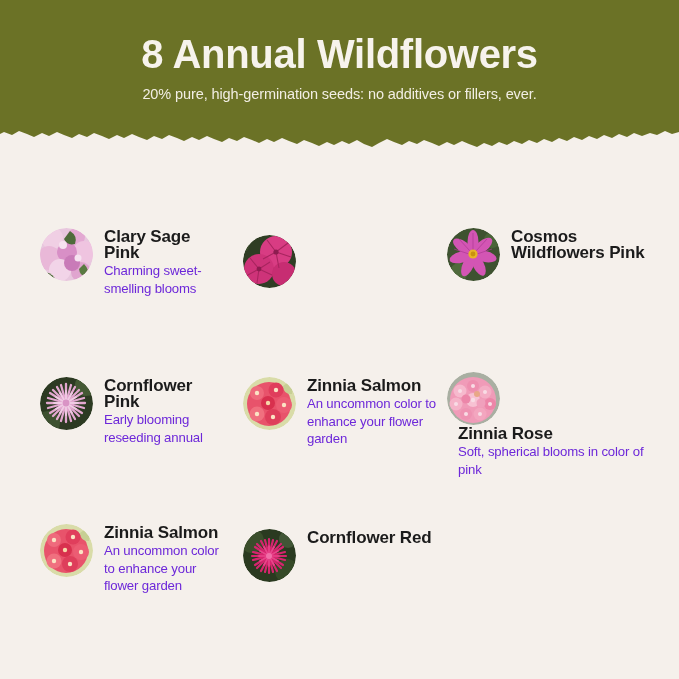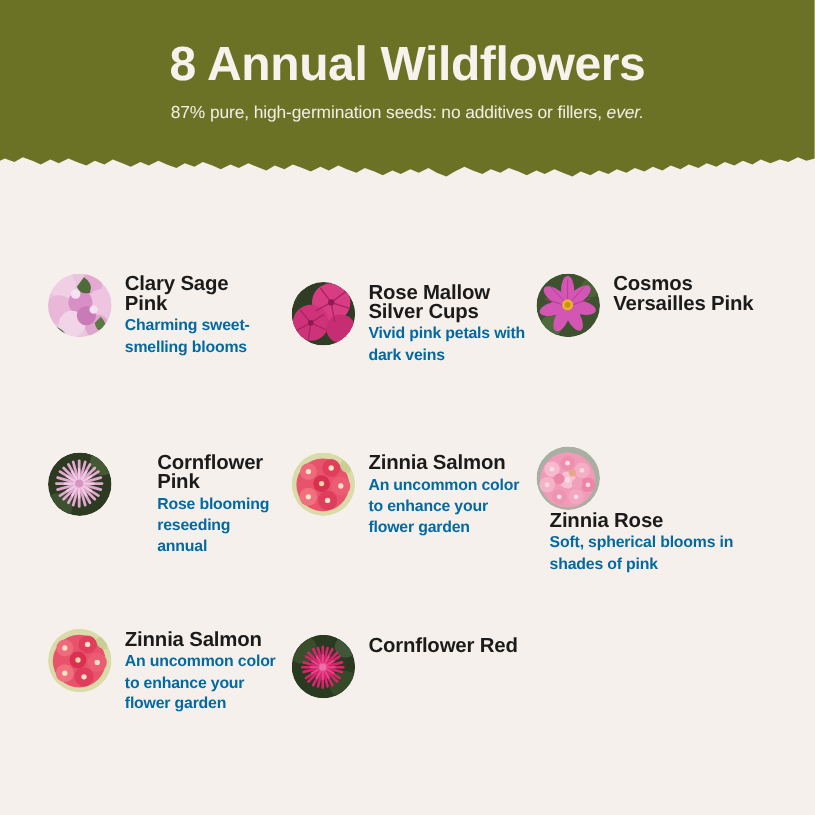--- a/index.html
+++ b/index.html
@@ -22,36 +22,36 @@
     padding-top:33px;box-sizing:border-box;
   }
   .title{
     color:#F7F3EC;font-size:40px;font-weight:bold;letter-spacing:-0.3px;
     line-height:1.05;margin:0;white-space:nowrap;
   }
   .subtitle{
     color:#F2EEE4;font-size:14.5px;font-weight:400;margin:11px 0 0 0;
     white-space:nowrap;letter-spacing:-0.1px;
   }
-  .subtitle .em{font-style:italic;}
+  .subtitle .em{}
 
   .grid{position:absolute;left:0;top:152px;width:679px;height:527px;}
   .item{position:absolute;display:flex;}
   .thumb{
     width:53px;height:53px;border-radius:50%;flex:0 0 53px;
     overflow:hidden;position:relative;
   }
   .thumb svg{display:block;width:53px;height:53px;}
   .txt{margin-left:11px;padding-top:1px;}
   .iname{
     color:#1B1B1B;font-size:17px;font-weight:bold;line-height:16px;
     margin:0 0 1px 0;letter-spacing:-0.15px;
   }
   .idesc{
-    color:#0369a1;font-size:13.2px;font-weight:700;line-height:17.5px;
+    color:#6d28d9;font-size:13.2px;font-weight:400;line-height:17.5px;
     margin:0;letter-spacing:-0.15px;
   }
 </style>
 </head>
 <body>
 
 <div class="header">
   <svg class="header-bg" viewBox="0 0 679 152" preserveAspectRatio="none">
     <path fill="#6B7226" d="M0,0 H679 V132
       L672,134 L665,131 L657,135 L650,133 L642,136 L634,133 L627,137 L619,134
@@ -62,21 +62,21 @@
       L372,147 L364,144 L357,140 L349,144 L342,141 L334,145 L327,142 L319,146
       L312,143 L304,140 L297,144 L289,141 L282,138 L274,142 L267,139 L259,143
       L252,140 L244,137 L237,141 L229,138 L222,142 L214,139 L207,136 L199,140
       L192,137 L184,141 L177,138 L169,135 L162,139 L154,136 L147,140 L139,137
       L132,134 L124,138 L117,135 L109,139 L102,136 L94,133 L87,137 L79,134
       L72,138 L64,135 L57,132 L49,136 L42,133 L34,137 L27,134 L19,131
       L12,135 L4,132 L0,134 Z"></path>
   </svg>
   <div class="header-inner">
     <div class="title">8 Annual Wildflowers</div>
-    <div class="subtitle"><span>87% pure, high-germination seeds: no additives or fillers, </span><span class="em">ever.</span></div>
+    <div class="subtitle"><span>20% pure, high-germination seeds: no additives or fillers, </span><span class="em">ever.</span></div>
   </div>
 </div>
 
 <div class="grid">
 
   <div class="item" style="left:40px;top:76px;width:190px;">
     <div class="thumb">
       <svg viewBox="0 0 53 53">
           <defs>
             <clipPath id="c0">
@@ -121,24 +121,20 @@
           <circle cx="16" cy="34" r="15" fill="#CE3379"></circle>
           <circle cx="41" cy="39" r="12" fill="#C72D72"></circle>
           <path d="M33 17 L24 5 M33 17 L45 8 M33 17 L48 22 M33 17 L36 33 M33 17 L20 24" stroke="#A8255F" stroke-width="1.1" fill="none"></path>
           <path d="M16 34 L7 23 M16 34 L27 27 M16 34 L29 40 M16 34 L14 48 M16 34 L3 41" stroke="#A8255F" stroke-width="1.1" fill="none"></path>
           <circle cx="33" cy="17" r="2.6" fill="#8E1C50"></circle>
           <circle cx="16" cy="34" r="2.4" fill="#8E1C50"></circle>
           <path d="M0 0 q10 8 4 16 q-8 0 -10 -10 z" fill="#3A4B2C"></path>
         </g>
         </svg>
     </div>
-    <div class="txt">
-      <p class="iname">Rose Mallow Silver Cups</p>
-      <p class="idesc">Vivid pink petals with dark veins</p>
-    </div>
   </div>
 
   <div class="item" style="left:447px;top:76px;width:200px;">
     <div class="thumb">
       <svg viewBox="0 0 53 53">
           <defs>
             <clipPath id="c2">
               <circle cx="26.5" cy="26.5" r="26.5"></circle>
             </clipPath>
           </defs>
@@ -163,25 +159,25 @@
               <path d="M4 0 L19 -5"></path>
                 <path d="M-4 0 L-19 -5"></path>
             </g>
             <circle r="4.6" fill="#E8B526"></circle>
               <circle r="2.4" fill="#C9920F"></circle>
           </g>
         </g>
         </svg>
     </div>
     <div class="txt">
-      <p class="iname">Cosmos Versailles Pink</p>
-    </div>
-  </div>
-
-  <div class="item" style="left:40px;top:225px;width:190px;gap:27px;">
+      <p class="iname">Cosmos Wildflowers Pink</p>
+    </div>
+  </div>
+
+  <div class="item" style="left:40px;top:225px;width:190px;">
     <div class="thumb">
       <svg viewBox="0 0 53 53">
           <defs>
             <clipPath id="c3">
               <circle cx="26.5" cy="26.5" r="26.5"></circle>
             </clipPath>
           </defs>
         <g clip-path="url(#c3)">
           <rect width="53" height="53" fill="#2C3A22"></rect>
           <circle cx="8" cy="46" r="12" fill="#3D5130"></circle>
@@ -227,21 +223,21 @@
                 <path d="M0 0 L-12 0"></path>
                 <path d="M0 0 L-6 -10"></path>
             </g>
             <circle r="3.4" fill="#D994C5"></circle>
           </g>
         </g>
         </svg>
     </div>
     <div class="txt">
       <p class="iname">Cornflower Pink</p>
-      <p class="idesc">Rose blooming reseeding annual</p>
+      <p class="idesc">Early blooming reseeding annual</p>
     </div>
   </div>
 
   <div class="item" style="left:243px;top:225px;width:195px;">
     <div class="thumb">
       <svg viewBox="0 0 53 53">
           <defs>
             <clipPath id="c4">
               <circle cx="26.5" cy="26.5" r="26.5"></circle>
             </clipPath>
@@ -302,21 +298,21 @@
               <circle cx="19" cy="42" r="2"></circle>
             <circle cx="9" cy="32" r="2"></circle>
               <circle cx="26" cy="28" r="2.2"></circle>
           </g>
           <circle cx="30" cy="22" r="3" fill="#E8A887"></circle>
         </g>
         </svg>
     </div>
     <div class="txt">
       <p class="iname">Zinnia Rose</p>
-      <p class="idesc">Soft, spherical blooms in shades of pink</p>
+      <p class="idesc">Soft, spherical blooms in color of pink</p>
     </div>
   </div>
 
   <div class="item" style="left:40px;top:372px;width:190px;">
     <div class="thumb">
       <svg viewBox="0 0 53 53">
           <defs>
             <clipPath id="c6">
               <circle cx="26.5" cy="26.5" r="26.5"></circle>
             </clipPath>

